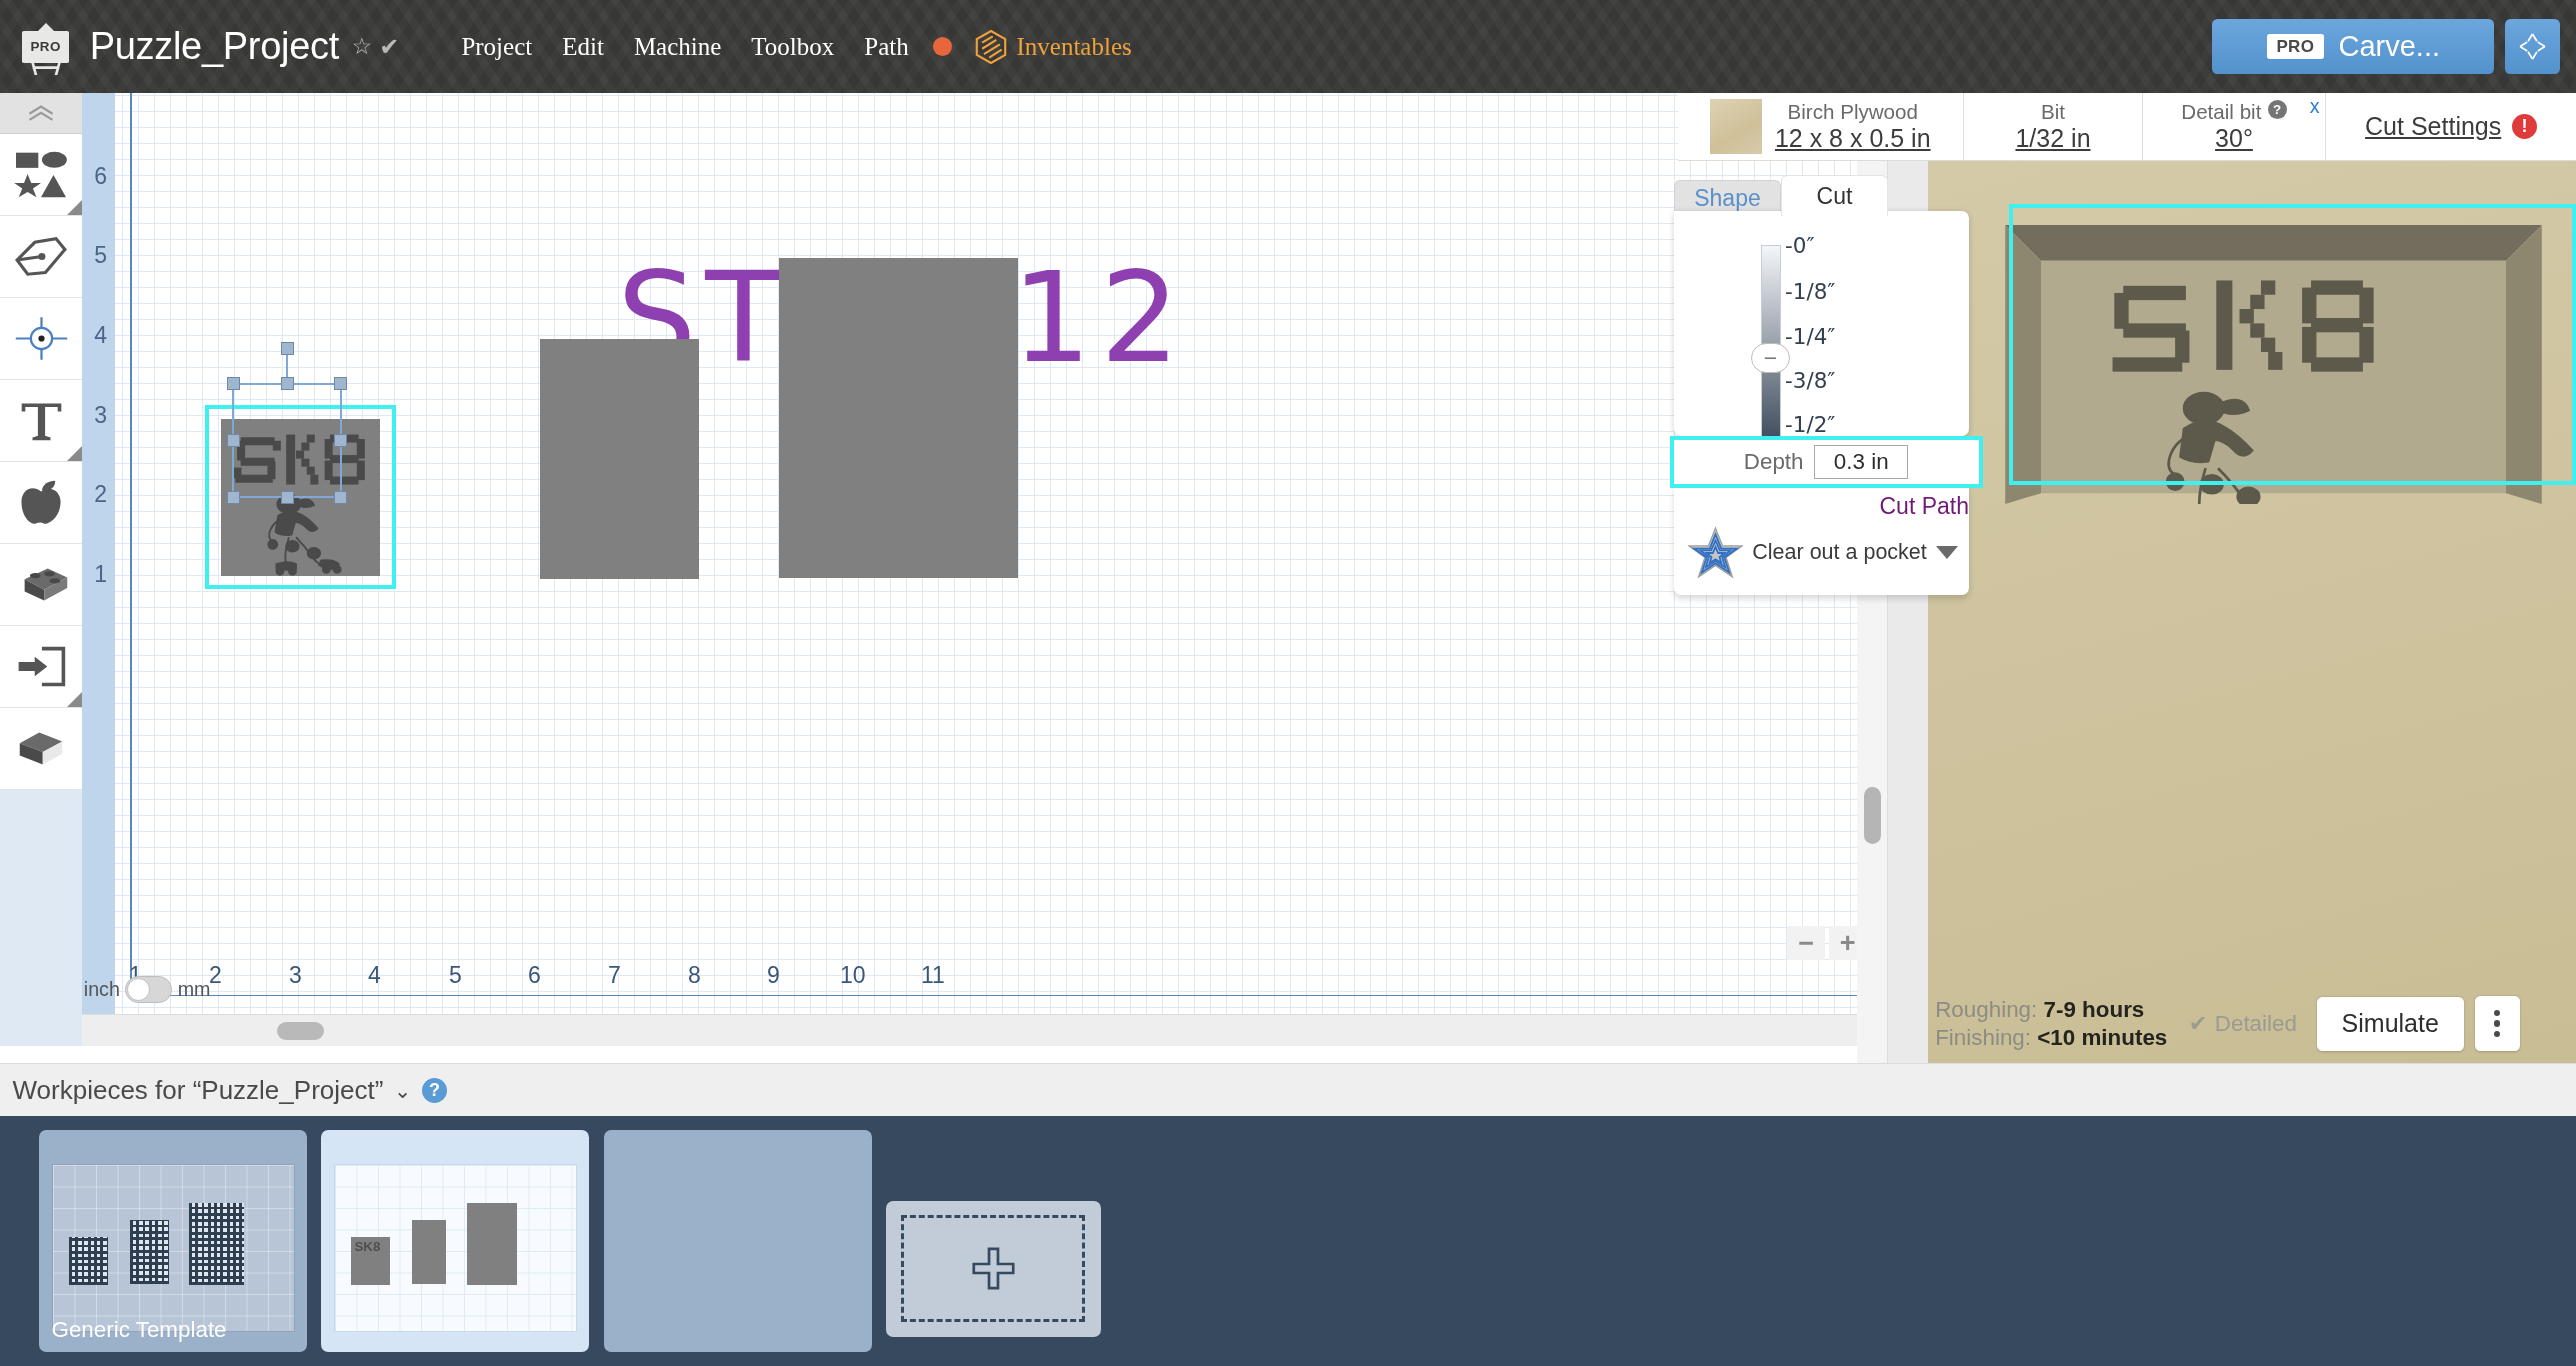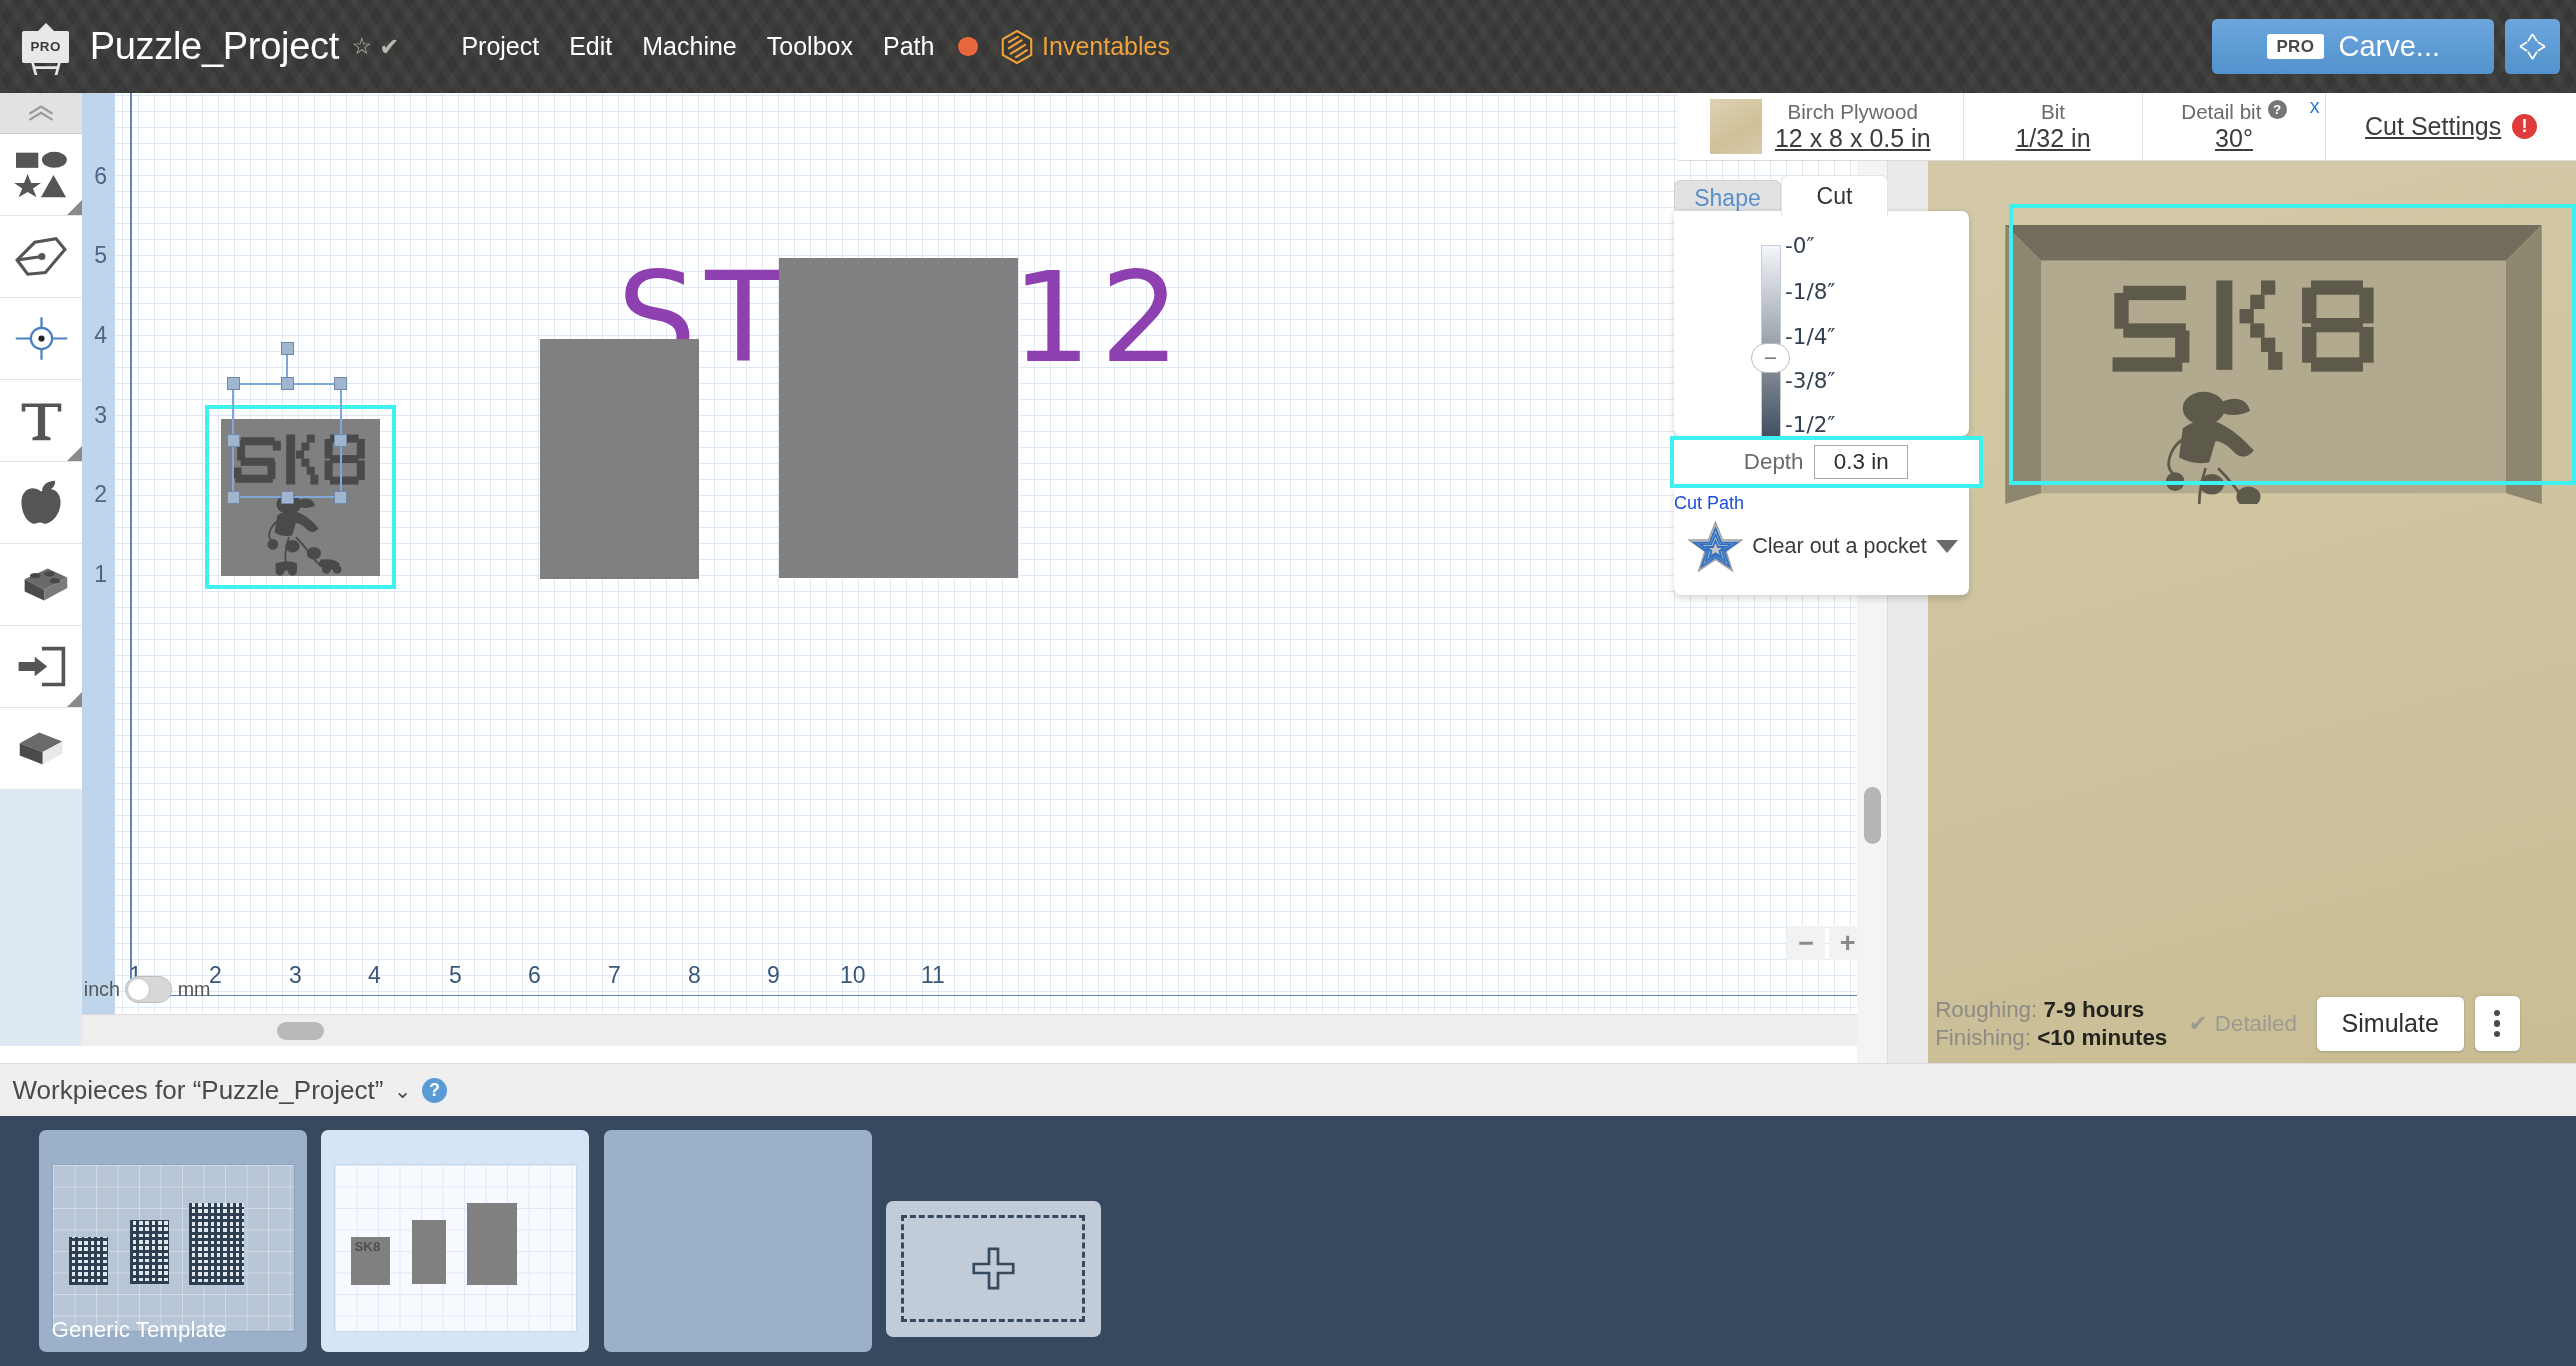--- a/index.html
+++ b/index.html
@@ -34,21 +34,21 @@
     content:""; position:absolute; top:-8px; left:50%; transform:translateX(-50%);
     width:0; height:0; border-left:8px solid transparent; border-right:8px solid transparent;
     border-bottom:8px solid #e8e8e6;
   }
   .easel-legs { position:absolute; bottom:-1.8px; left:7.2px; width:38px; height:19.7px; }
   .app-title {
     margin-left: 18px; font-size: 38px; color: #fff; font-weight: 400; letter-spacing: -0.3px;
   }
   .title-star { margin-left: 12.5px; font-size: 23px; color: #b9b9b5; }
   .title-check { margin-left: 7.2px; font-size: 24px; color: #b9b9b5; }
-  .menu { display: flex; align-items: center; margin-left: 47px; }
+  .menu { display: flex; align-items: center; margin-left: 47px; font-family: Liberation Serif, serif; }
   .menu-item {
     color: #fff; font-size: 25px; padding: 5.4px 15px; cursor: default;
   }
   .status-dot {
     width: 19.7px; height: 19.7px; border-radius: 50%; background: #e8663c; margin-left: 9px;
   }
   .inventables { display: flex; align-items: center; margin-left: 23px; }
   .inv-logo { width: 32px; height: 36px; }
   .inv-text { color: #efa13c; font-size: 25px; margin-left: 9px; }
   .topbar-right {
@@ -242,21 +242,21 @@
   .depth-lbl { font-size: 22.4px; color: #6a6a6a; }
   .depth-input {
     width: 94px; height: 34px; border: 0.9px solid #a8a8a8; background: #fff;
     font-size: 22.4px; color: #2c2c2c; text-align: center; line-height: 32px;
     font-family: "Liberation Sans", sans-serif;
   }
   .cutpath-sec {
     position: absolute; left: 0; top: 313px; width: 295px; height: 107px;
     background: #fff; border-radius: 0 0 7.2px 7.2px; box-shadow: 0 3.6px 6.3px rgba(0,0,0,.15);
   }
-  .cutpath-title { text-align: left; font-size: 18px; color: #1d4ed8; padding-top: 5.4px; }
+  .cutpath-title { text-align: right; font-size: 23px; color: #701a75; padding-top: 5.4px; }
   .cutpath-row {
     display: flex; align-items: center; gap: 9px; padding: 5.4px 10.7px 0 14.3px;
   }
   .cutpath-text { font-size: 21.5px; color: #3a3a3a; line-height: 1.08; flex: 1; }
   .caret { width: 0; height: 0; border-left: 11.6px solid transparent; border-right: 11.6px solid transparent; border-top: 13.4px solid #6a6a6a; }
 
   
   .preview {
     position: absolute; left: 1928px; top: 161px; width: 648px; height: 902px;
     background: linear-gradient(165deg,#d5caa8 0%,#cfc49f 45%,#c9bd95 100%);

